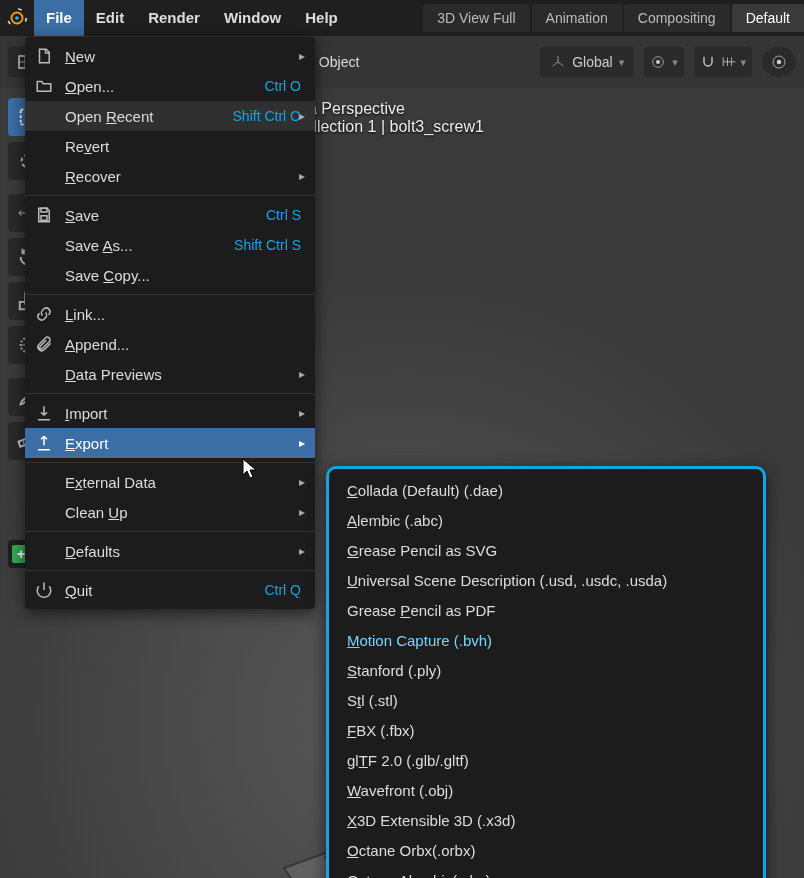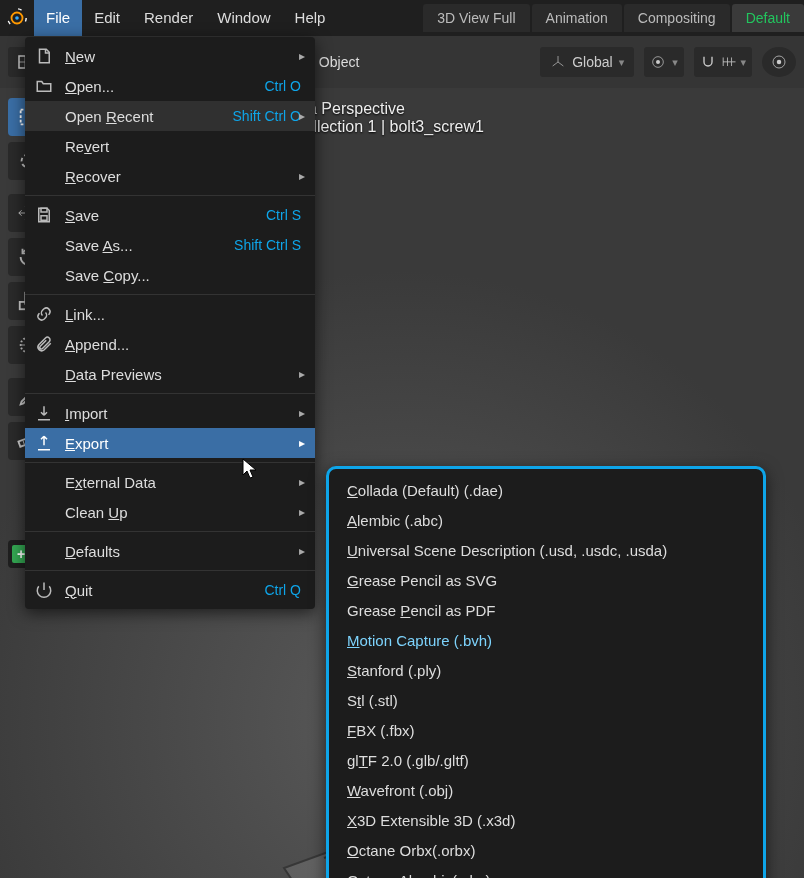--- a/index.html
+++ b/index.html
@@ -2,25 +2,25 @@
 <html><head>
 <meta charset="utf-8">
 <style>
   * { margin: 0; padding: 0; box-sizing: border-box; font-family: -apple-system, "Segoe UI", Arial, sans-serif; }
   html, body { width: 804px; height: 878px; overflow: hidden; background: #2a2a2a; color: #ddd; }
   body { position: relative; }
 
   
   .menubar { height: 36px; background: #1f1f1f; display: flex; align-items: center; }
   .app-icon { width: 34px; height: 36px; display:flex; align-items:center; justify-content:center; }
-  .menubar-item { padding: 0 12px; height: 36px; line-height: 36px; font-size: 15px; color: #ddd; }
+  .menubar-item { padding: 0 12px; height: 36px; line-height: 36px; font-size: 15px; color: #ddd; font-weight: bold; }
   .menubar-item.active { background: #3a6ea5; color: #fff; }
   .workspace-tabs { margin-left: auto; display:flex; height:36px; align-items:center; }
   .ws-tab { padding: 0 14px; height: 28px; line-height:28px; font-size:14px; color:#bbb; background:#2a2a2a; margin-left:2px; border-radius:3px 3px 0 0; }
-  .ws-tab.active { background:#3a3a3a; color:#22c55e; }
+  .ws-tab.active { background:#3a3a3a; color:#ffffff; }
 
   
   .header2 { height: 52px; background:#353535; display:flex; align-items:center; padding:0 8px; gap:10px; }
   .hdr-box { background:#2a2a2a; border-radius:3px; padding:4px 10px; font-size:14px; color:#ccc; display:flex; align-items:center; gap:6px; height:30px; }
   .hdr-text { font-size:14px; color:#ddd; }
   .chev { font-size:11px; color:#888; }
   .hdr-iconbox { background:#2a2a2a; border-radius:3px; width:34px; height:30px; display:flex; align-items:center; justify-content:center; }
 
   
   .viewport { position:absolute; top:88px; left:0; right:0; bottom:0; background:#3a3a3a; background-image: radial-gradient(circle at 50% 80%, #5a5a5a 0%, #3a3a3a 60%); }
@@ -339,24 +339,24 @@
   </div>
 
 <div class="menu export-menu" id="export-menu">
     <div class="menu-item">
       <span class="mi-label"><span><span class="u">C</span>ollada (Default) (.dae)</span></span>
     </div>
     <div class="menu-item">
       <span class="mi-label"><span><span class="u">A</span>lembic (.abc)</span></span>
     </div>
     <div class="menu-item">
+      <span class="mi-label"><span><span class="u">G</span>rease Pencil as SVG</span></span>
+    </div>
+    <div class="menu-item">
       <span class="mi-label"><span><span class="u">U</span>niversal Scene Description (.usd, .usdc, .usda)</span></span>
-    </div>
-    <div class="menu-item">
-      <span class="mi-label"><span><span class="u">G</span>rease Pencil as SVG</span></span>
     </div>
     <div class="menu-item">
       <span class="mi-label"><span>Grease <span class="u">P</span>encil as PDF</span></span>
     </div>
     <div class="menu-item disabled">
       <span class="mi-label"><span><span class="u">M</span>otion Capture (.bvh)</span></span>
     </div>
     <div class="menu-item">
       <span class="mi-label"><span><span class="u">S</span>tanford (.ply)</span></span>
     </div>

